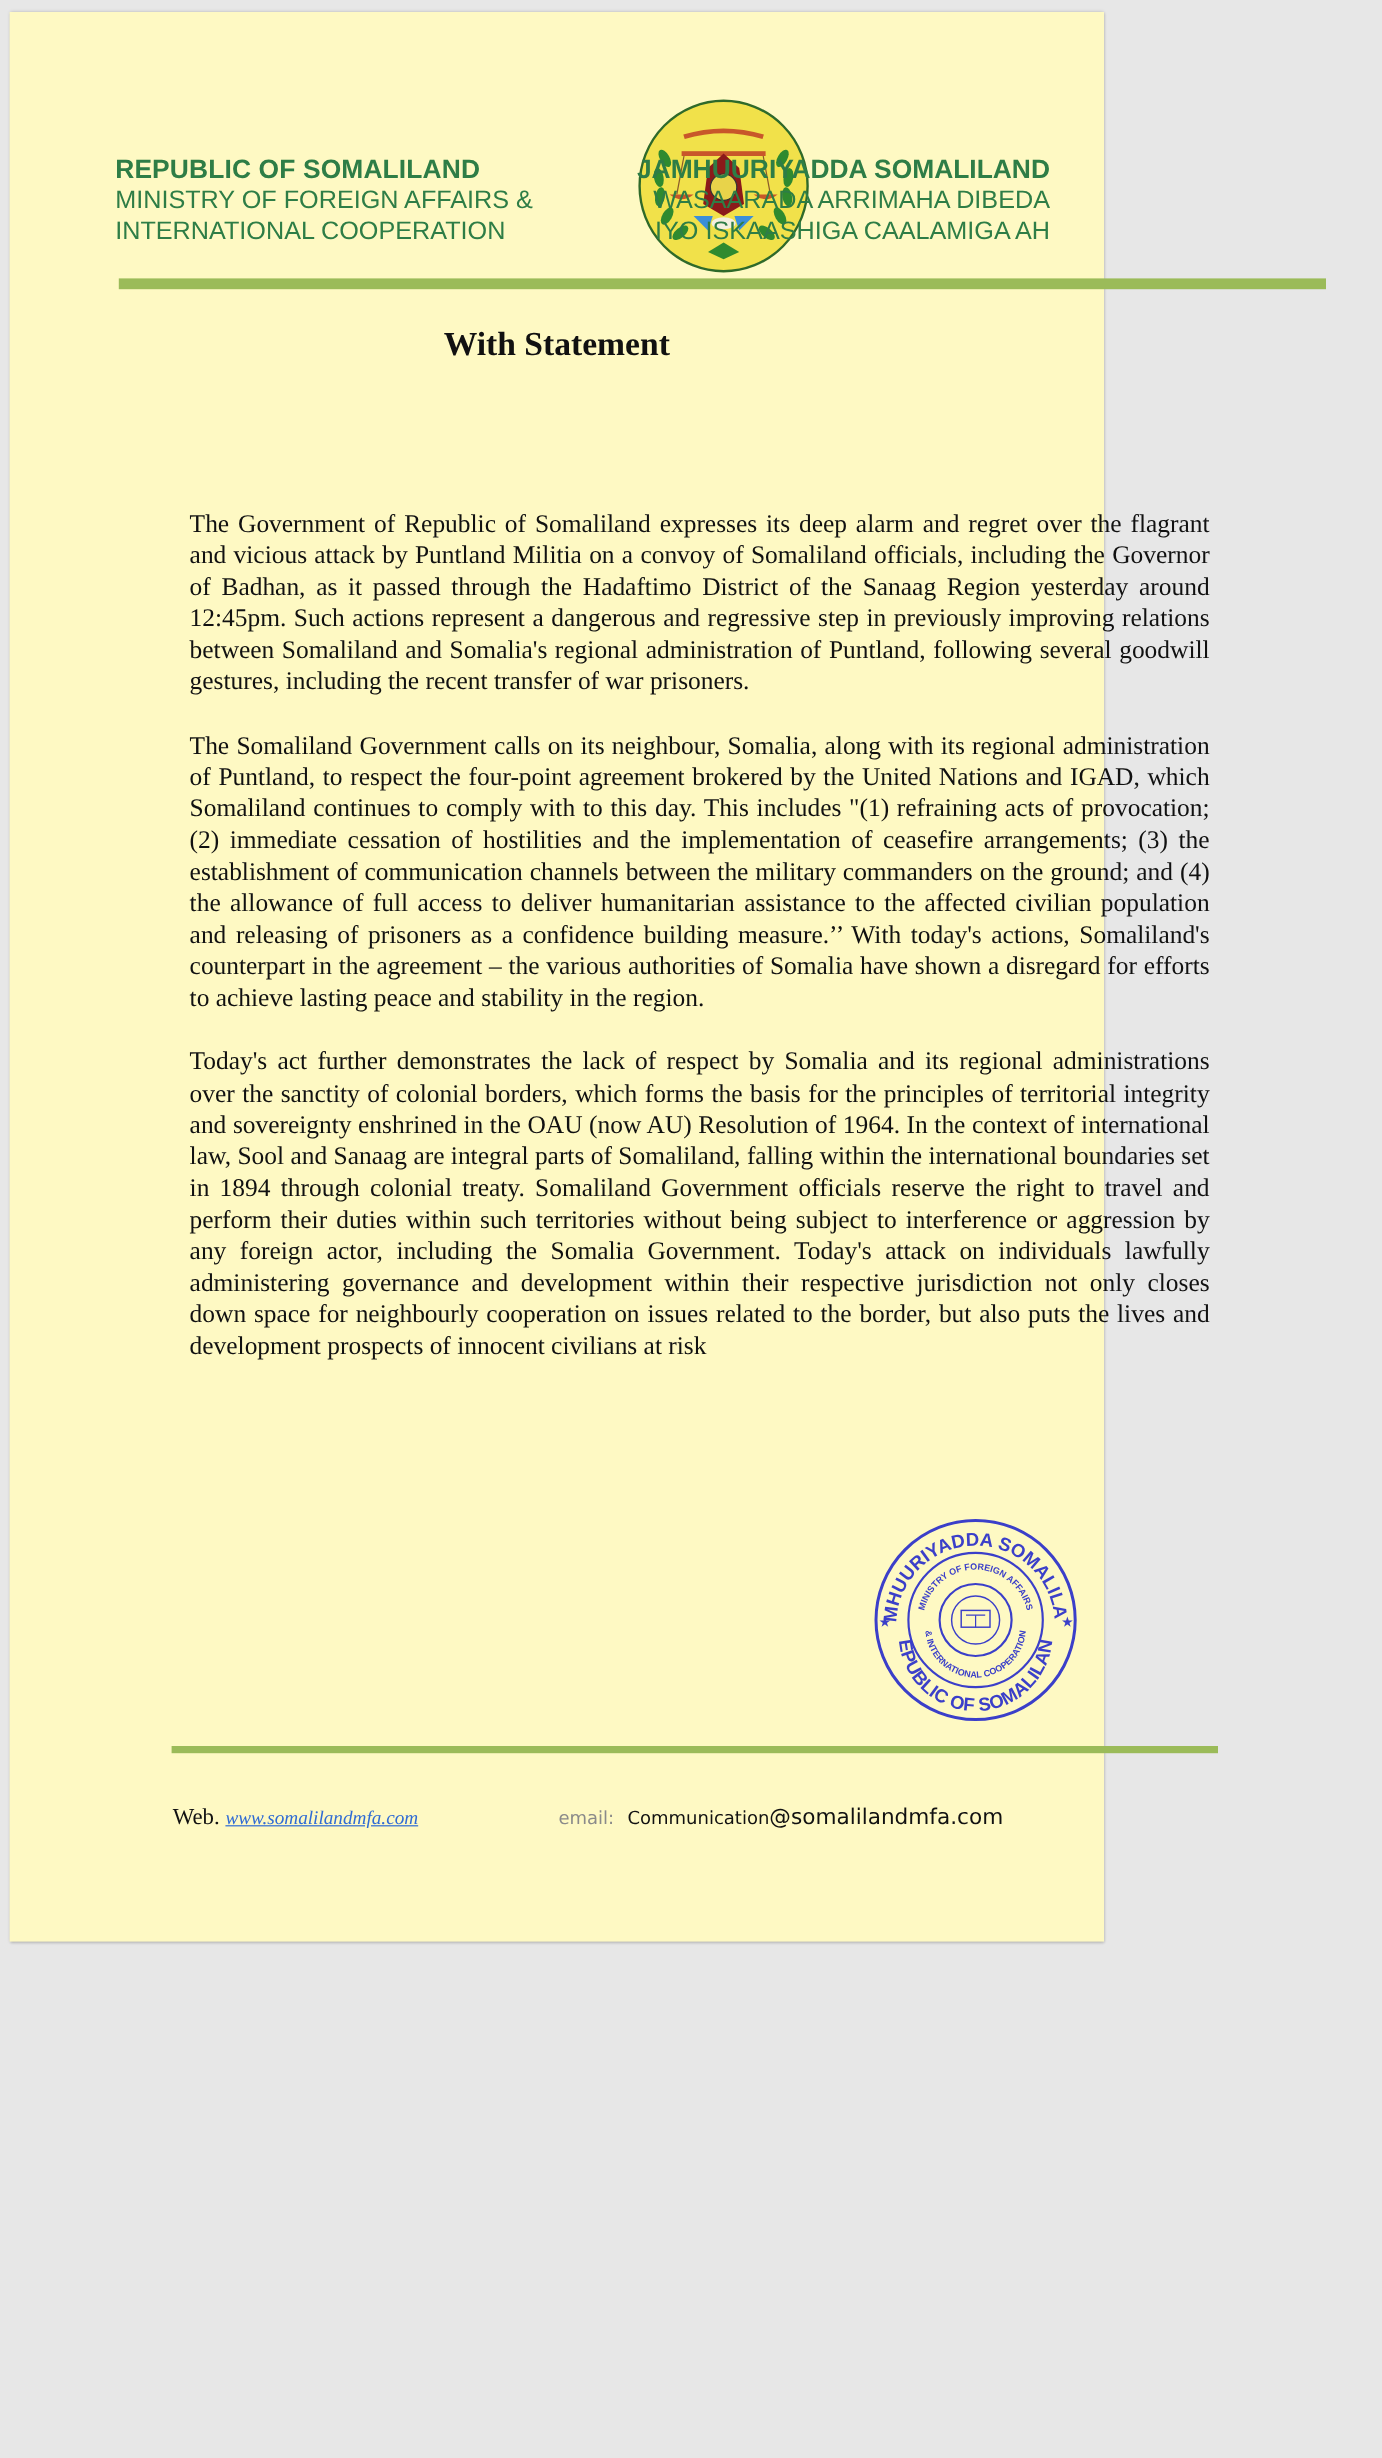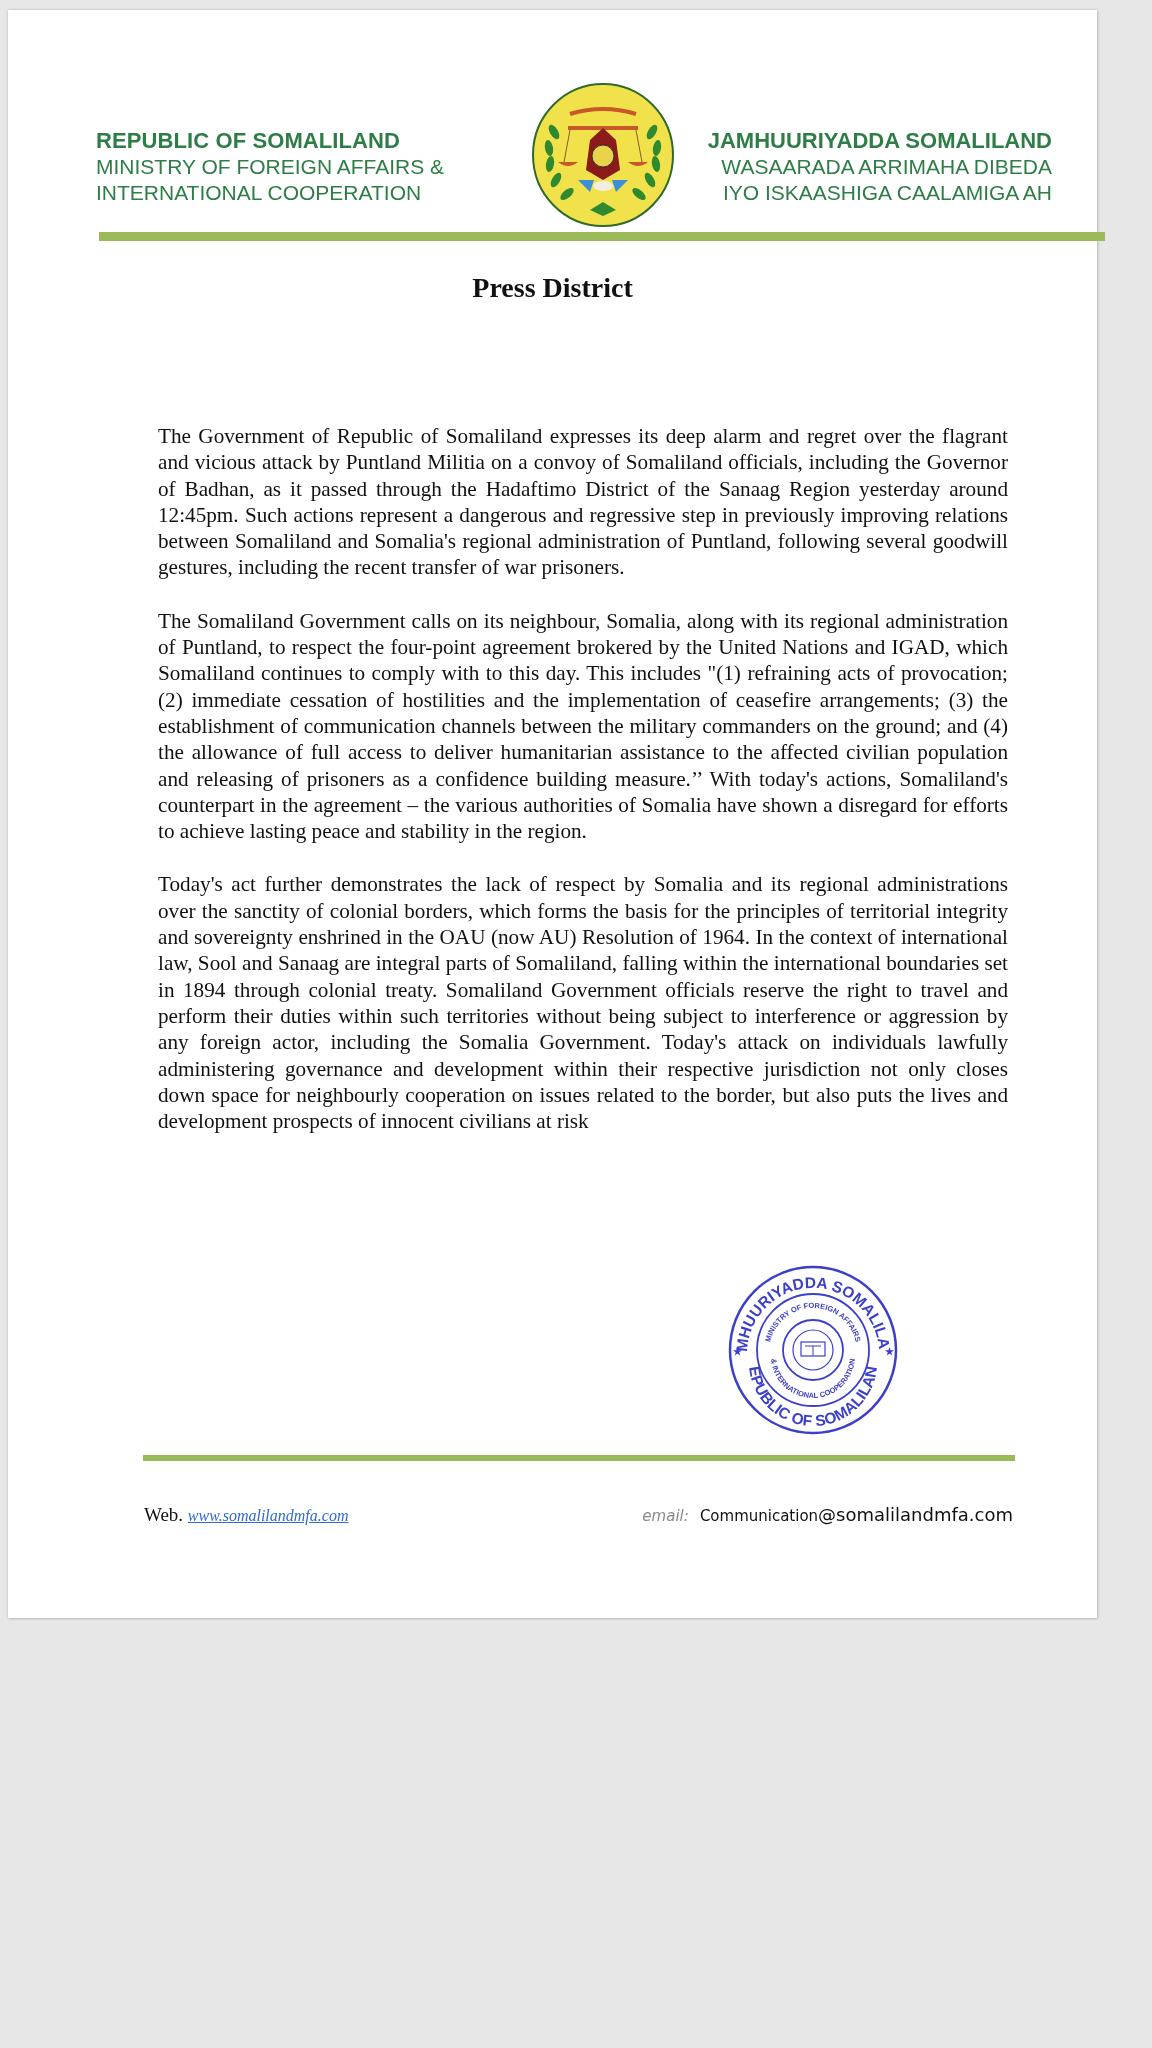--- a/index.html
+++ b/index.html
@@ -6,22 +6,22 @@
   body {
     width: 1152px; height: 2048px;
     background: #e7e7e7;
     position: relative;
     overflow: hidden;
     font-family: "Liberation Serif", serif;
   }
   .page {
     position: absolute;
     left: 8px; top: 10px;
-    width: 1089px; height: 1608px;
-    background: #ffffff;
+    width: 912px; height: 1608px;
+    background: #fef9c3;
     box-shadow: 0 0 3px rgba(0,0,0,0.18), 1px 1px 2px rgba(0,0,0,0.12);
   }
   .hdr-left {
     position: absolute; left: 88px; top: 118px;
     color: #2e7d46;
     font-family: "Liberation Sans", sans-serif;
     line-height: 26px;
   }
   .hdr-left .l1 { font-size: 22px; font-weight: bold; letter-spacing: 0.1px; }
   .hdr-left .l2, .hdr-left .l3 { font-size: 21px; }
@@ -79,21 +79,21 @@
   }
   .footer-web a {
     font-size: 16px; font-style: italic;
     color: #2f6bd4; text-decoration: underline;
   }
   .footer-email {
     position: absolute; right: 84px; top: 1494px;
     font-family: "DejaVu Sans", sans-serif;
     color: #111;
   }
-  .footer-email .lbl { font-size: 15px; font-style: italic; color: #8a8a8a; margin-right: 6px; }
+  .footer-email .lbl { font-size: 15px; color: #8a8a8a; margin-right: 6px; }
   .footer-email .user { font-size: 15px; }
   .footer-email .domain { font-size: 18px; text-align: center; }
 </style>
 </head>
 <body>
 
 <div class="page">
 
   <div class="hdr-left">
     <div class="l1">REPUBLIC OF SOMALILAND</div>
@@ -135,21 +135,21 @@
   </svg>
 
   <div class="hdr-right">
     <div class="l1">JAMHUURIYADDA SOMALILAND</div>
     <div class="l2">WASAARADA ARRIMAHA DIBEDA</div>
     <div class="l3">IYO ISKAASHIGA CAALAMIGA AH</div>
   </div>
 
   <div class="rule-top"></div>
 
-  <div class="title">Press District</div>
+  <div class="title">With Statement</div>
 
 
   <div class="body">
     <p>The Government of Republic of Somaliland expresses its deep alarm and regret over the flagrant and vicious attack by Puntland Militia on a convoy of Somaliland officials, including the Governor of Badhan, as it passed through the Hadaftimo District of the Sanaag Region yesterday around 12:45pm. Such actions represent a dangerous and regressive step in previously improving relations between Somaliland and Somalia's regional administration of Puntland, following several goodwill gestures, including the recent transfer of war prisoners.</p>
     <p>The Somaliland Government calls on its neighbour, Somalia, along with its regional administration of Puntland, to respect the four-point agreement brokered by the United Nations and IGAD, which Somaliland continues to comply with to this day. This includes "(1) refraining acts of provocation; (2) immediate cessation of hostilities and the implementation of ceasefire arrangements; (3) the establishment of communication channels between the military commanders on the ground; and (4) the allowance of full access to deliver humanitarian assistance to the affected civilian population and releasing of prisoners as a confidence building measure.’’ With today's actions, Somaliland's counterpart in the agreement – the various authorities of Somalia have shown a disregard for efforts to achieve lasting peace and stability in the region.</p>
     <p>Today's act further demonstrates the lack of respect by Somalia and its regional administrations over the sanctity of colonial borders, which forms the basis for the principles of territorial integrity and sovereignty enshrined in the OAU (now AU) Resolution of 1964. In the context of international law, Sool and Sanaag are integral parts of Somaliland, falling within the international boundaries set in 1894 through colonial treaty. Somaliland Government officials reserve the right to travel and perform their duties within such territories without being subject to interference or aggression by any foreign actor, including the Somalia Government. Today's attack on individuals lawfully administering governance and development within their respective jurisdiction not only closes down space for neighbourly cooperation on issues related to the border, but also puts the lives and development prospects of innocent civilians at risk</p>
   </div>
 
   <svg class="stamp" viewBox="0 0 176 176">
     <defs>

